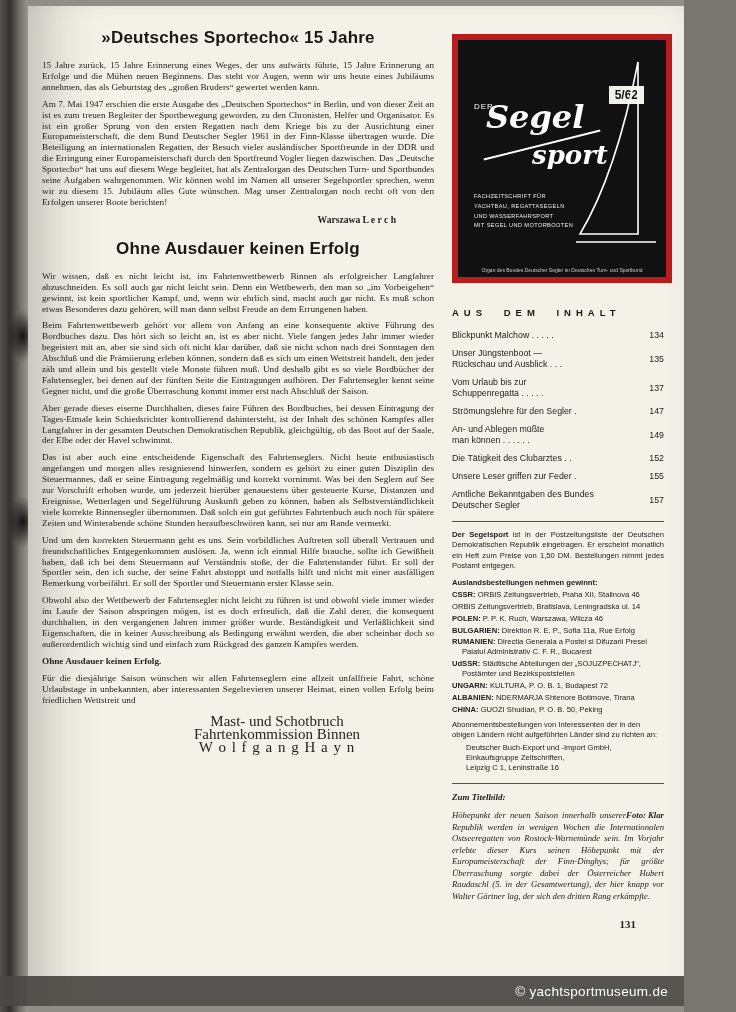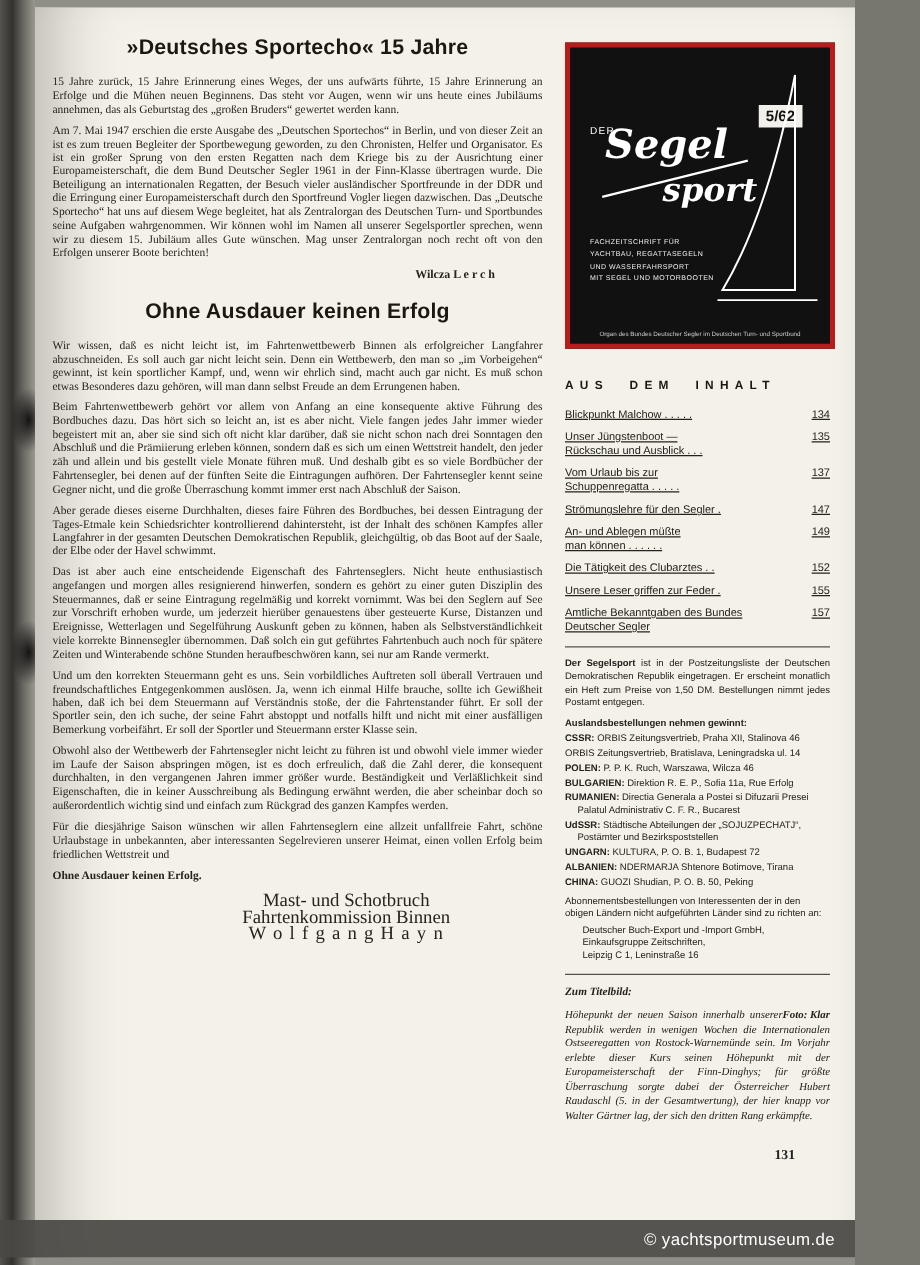--- a/index.html
+++ b/index.html
@@ -23,40 +23,40 @@
   .headline.second { margin:14px 0 12px; }
   .p { font-size:9.2px; line-height:10.9px; text-align:justify; margin:0 0 6px; }
   .p.bold { font-weight:700; }
   .sig { text-align:right; padding-right:38px; font-size:9.6px; margin:2px 0 10px; font-weight:600; }
   .closing { margin:10px 0 0 128px; width:214px; text-align:center; font-size:15px; line-height:13px; }
   .closing .name { letter-spacing:1px; }
 
   
   .col-right { position:absolute; left:424px; top:28px; width:212px; color:#24221e;
                font-family:"Liberation Sans", sans-serif; }
-  .cover { position:relative; width:208px; height:237px; background:#111; border:4px solid #b91c1c;
+  .cover { position:relative; width:208px; height:237px; background:#111; border:6px solid #b91c1c;
            overflow:hidden; color:#fff; }
   .cover .issue { position:absolute; right:22px; top:46px; background:#f2f0ea; color:#111;
                   font-weight:700; font-size:12px; padding:2px 6px; font-family:"Liberation Sans", sans-serif; }
   .cover .der { position:absolute; left:16px; top:62px; font-size:8px; letter-spacing:1px;
                 font-family:Liberation Sans, sans-serif; }
   .cover .segel { position:absolute; left:28px; top:58px; font:italic 700 32px "DejaVu Serif", serif; }
   .cover .sport { position:absolute; left:74px; top:100px; font:italic 700 26px "DejaVu Serif", serif; }
   .cover .stroke { position:absolute; left:24px; top:104px; width:120px; height:2px; background:#fff;
                    transform:rotate(-14deg); }
   .cover .sail { position:absolute; right:6px; top:16px; }
   .cover .subtitle { position:absolute; left:16px; top:152px; width:120px; font-size:5.6px;
                      line-height:1.75; letter-spacing:.4px; white-space:pre-line;
                      font-family:"Liberation Sans", sans-serif; color:#eee; }
   .cover .cfooter { position:absolute; left:0; bottom:4px; width:100%; text-align:center;
                     font-size:5px; color:#ccc; font-family:"Liberation Sans", sans-serif; }
 
   .toc-heading { margin:24px 0 12px; font-weight:700; font-size:9.5px; letter-spacing:5px;
                  word-spacing:9px; color:#1b1813; }
-  .toc-row { display:flex; align-items:flex-start; margin-bottom:7px; font-size:8.8px; line-height:11px;text-decoration:underline; }
+  .toc-row { display:flex; align-items:center; margin-bottom:7px; font-size:8.8px; line-height:11px; }
   .toc-label { flex:1; white-space:pre-line; }
   .toc-page { margin-left:4px; }
 
   .divider { border:0; border-top:1px solid #55514a; margin:10px 0 8px; }
   .fineprint { font-size:7.6px; line-height:1.35; text-align:justify; margin:0 0 7px; }
   .fineprint b { font-weight:700; }
   .bold-label { font-size:7.6px; font-weight:700; margin:0 0 3px; }
   .addr { font-size:7.6px; line-height:1.3; padding-left:10px; text-indent:-10px; margin-bottom:2px; }
   .abo { font-size:7.6px; line-height:1.3; margin-top:6px; }
   .abo-addr { font-size:7.6px; line-height:1.3; margin:3px 0 0 14px; white-space:pre-line; }
@@ -80,31 +80,31 @@
   <div class="hole h1"></div>
   <div class="hole h2"></div>
   <div class="page-edge"></div>
 
   <div class="page">
 
     <div class="col-left">
       <h1 class="headline">»Deutsches Sportecho« 15 Jahre</h1>
       <p class="p">15 Jahre zurück, 15 Jahre Erinnerung eines Weges, der uns aufwärts führte, 15 Jahre Erinnerung an Erfolge und die Mühen neuen Beginnens. Das steht vor Augen, wenn wir uns heute eines Jubiläums annehmen, das als Geburtstag des „großen Bruders“ gewertet werden kann.</p>
       <p class="p">Am 7. Mai 1947 erschien die erste Ausgabe des „Deutschen Sportechos“ in Berlin, und von dieser Zeit an ist es zum treuen Begleiter der Sportbewegung geworden, zu den Chronisten, Helfer und Organisator. Es ist ein großer Sprung von den ersten Regatten nach dem Kriege bis zu der Ausrichtung einer Europameisterschaft, die dem Bund Deutscher Segler 1961 in der Finn-Klasse übertragen wurde. Die Beteiligung an internationalen Regatten, der Besuch vieler ausländischer Sportfreunde in der DDR und die Erringung einer Europameisterschaft durch den Sportfreund Vogler liegen dazwischen. Das „Deutsche Sportecho“ hat uns auf diesem Wege begleitet, hat als Zentralorgan des Deutschen Turn- und Sportbundes seine Aufgaben wahrgenommen. Wir können wohl im Namen all unserer Segelsportler sprechen, wenn wir zu diesem 15. Jubiläum alles Gute wünschen. Mag unser Zentralorgan noch recht oft von den Erfolgen unserer Boote berichten!</p>
-      <div class="sig">Wilcza L e r c h</div>
+      <div class="sig">Warszawa L e r c h</div>
 
       <h1 class="headline second">Ohne Ausdauer keinen Erfolg</h1>
       <p class="p">Wir wissen, daß es nicht leicht ist, im Fahrtenwettbewerb Binnen als erfolgreicher Langfahrer abzuschneiden. Es soll auch gar nicht leicht sein. Denn ein Wettbewerb, den man so „im Vorbeigehen“ gewinnt, ist kein sportlicher Kampf, und, wenn wir ehrlich sind, macht auch gar nicht. Es muß schon etwas Besonderes dazu gehören, will man dann selbst Freude an dem Errungenen haben.</p>
       <p class="p">Beim Fahrtenwettbewerb gehört vor allem von Anfang an eine konsequente aktive Führung des Bordbuches dazu. Das hört sich so leicht an, ist es aber nicht. Viele fangen jedes Jahr immer wieder begeistert mit an, aber sie sind sich oft nicht klar darüber, daß sie nicht schon nach drei Sonntagen den Abschluß und die Prämiierung erleben können, sondern daß es sich um einen Wettstreit handelt, den jeder zäh und allein und bis gestellt viele Monate führen muß. Und deshalb gibt es so viele Bordbücher der Fahrtensegler, bei denen auf der fünften Seite die Eintragungen aufhören. Der Fahrtensegler kennt seine Gegner nicht, und die große Überraschung kommt immer erst nach Abschluß der Saison.</p>
       <p class="p">Aber gerade dieses eiserne Durchhalten, dieses faire Führen des Bordbuches, bei dessen Eintragung der Tages-Etmale kein Schiedsrichter kontrollierend dahintersteht, ist der Inhalt des schönen Kampfes aller Langfahrer in der gesamten Deutschen Demokratischen Republik, gleichgültig, ob das Boot auf der Saale, der Elbe oder der Havel schwimmt.</p>
       <p class="p">Das ist aber auch eine entscheidende Eigenschaft des Fahrtenseglers. Nicht heute enthusiastisch angefangen und morgen alles resignierend hinwerfen, sondern es gehört zu einer guten Disziplin des Steuermannes, daß er seine Eintragung regelmäßig und korrekt vornimmt. Was bei den Seglern auf See zur Vorschrift erhoben wurde, um jederzeit hierüber genauestens über gesteuerte Kurse, Distanzen und Ereignisse, Wetterlagen und Segelführung Auskunft geben zu können, haben als Selbstverständlichkeit viele korrekte Binnensegler übernommen. Daß solch ein gut geführtes Fahrtenbuch auch noch für spätere Zeiten und Winterabende schöne Stunden heraufbeschwören kann, sei nur am Rande vermerkt.</p>
       <p class="p">Und um den korrekten Steuermann geht es uns. Sein vorbildliches Auftreten soll überall Vertrauen und freundschaftliches Entgegenkommen auslösen. Ja, wenn ich einmal Hilfe brauche, sollte ich Gewißheit haben, daß ich bei dem Steuermann auf Verständnis stoße, der die Fahrtenstander führt. Er soll der Sportler sein, den ich suche, der seine Fahrt abstoppt und notfalls hilft und nicht mit einer ausfälligen Bemerkung vorbeifährt. Er soll der Sportler und Steuermann erster Klasse sein.</p>
       <p class="p">Obwohl also der Wettbewerb der Fahrtensegler nicht leicht zu führen ist und obwohl viele immer wieder im Laufe der Saison abspringen mögen, ist es doch erfreulich, daß die Zahl derer, die konsequent durchhalten, in den vergangenen Jahren immer größer wurde. Beständigkeit und Verläßlichkeit sind Eigenschaften, die in keiner Ausschreibung als Bedingung erwähnt werden, die aber scheinbar doch so außerordentlich wichtig sind und einfach zum Rückgrad des ganzen Kampfes werden.</p>
+      <p class="p bold">Ohne Ausdauer keinen Erfolg.</p>
       <p class="p">Für die diesjährige Saison wünschen wir allen Fahrtenseglern eine allzeit unfallfreie Fahrt, schöne Urlaubstage in unbekannten, aber interessanten Segelrevieren unserer Heimat, einen vollen Erfolg beim friedlichen Wettstreit und</p>
-      <p class="p bold">Ohne Ausdauer keinen Erfolg.</p>
 
       <div class="closing">
         <div>Mast- und Schotbruch</div>
         <div>Fahrtenkommission Binnen</div>
         <div class="name">W o l f g a n g   H a y n</div>
       </div>
     </div>
 
     <div class="col-right">
 

